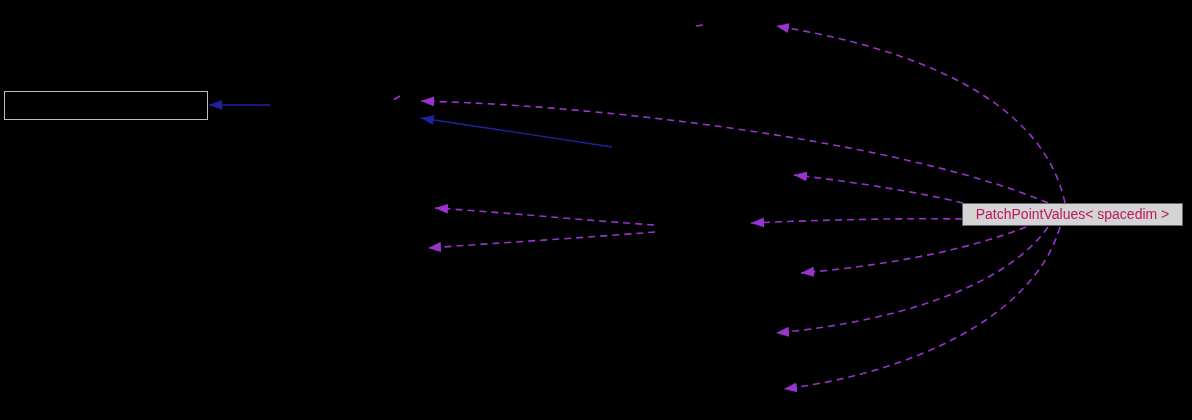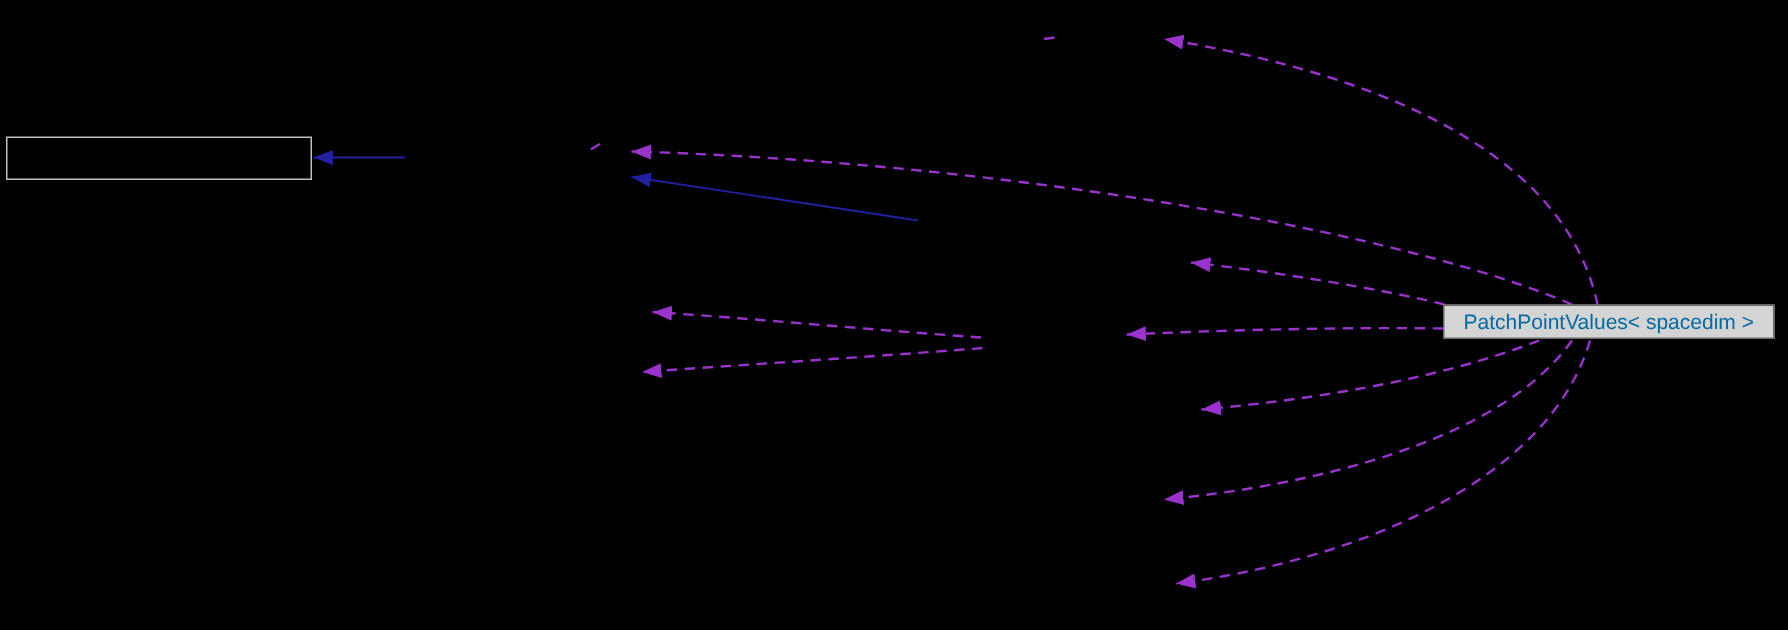--- a/index.html
+++ b/index.html
@@ -13,21 +13,21 @@
   #graph-canvas {
     position: absolute; left: 0; top: 0;
     width: 1192px; height: 420px;
     display: block;
   }
   .node {
     position: absolute;
     box-sizing: border-box;
     white-space: nowrap;
     font-size: 14px;
-    color: #0369a1;
+    color: #be185d;
     text-align: center;
   }
   .node.main {
     left: 962px; top: 203px;
     width: 221px; height: 23px;
     line-height: 21px;
     background: #d4d4d4;
     border: 1px solid #696969;
   }
   .node.empty {

